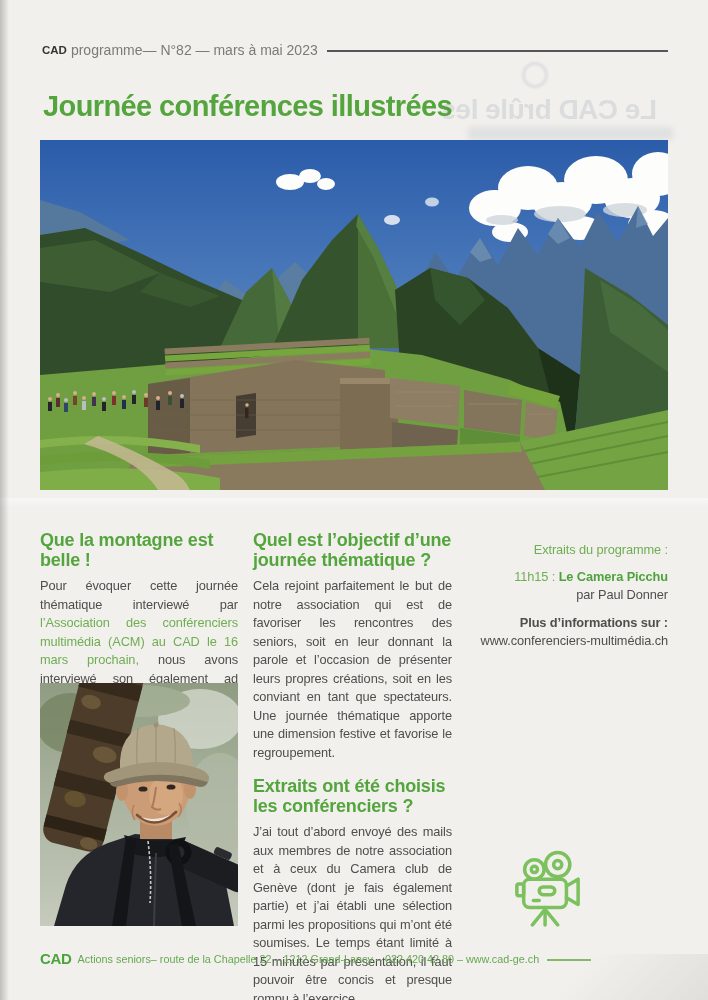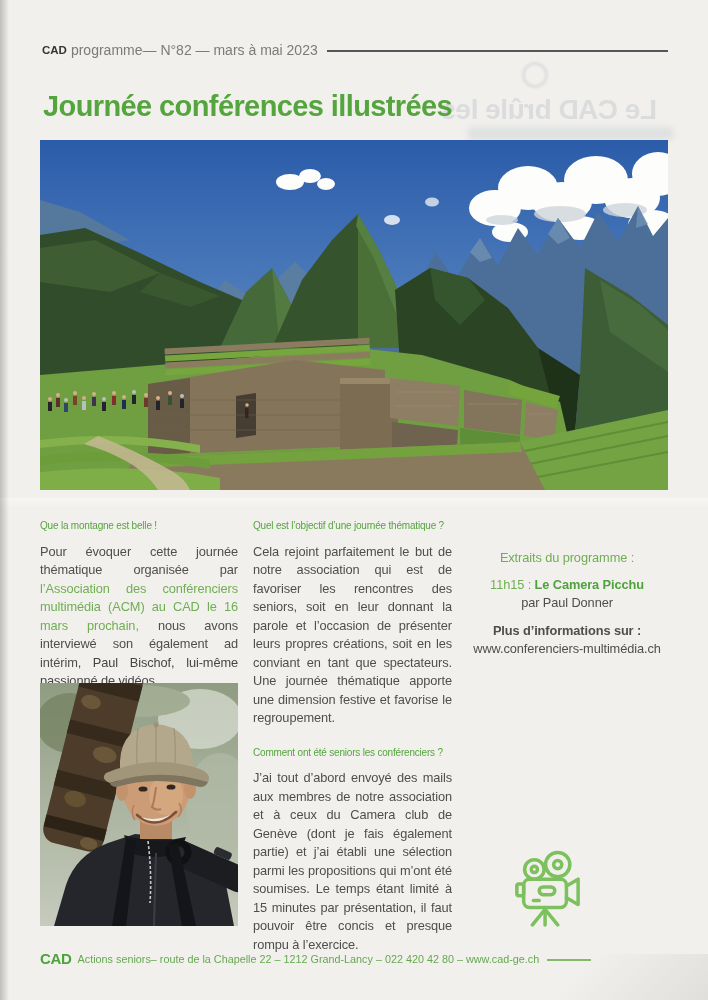--- a/index.html
+++ b/index.html
@@ -37,28 +37,28 @@
   
   .hero{position:absolute;left:40px;top:140px;width:628px;height:350px;z-index:2;}
   .hero svg,.portrait svg,.cam svg{display:block;width:100%;height:100%;}
   .portrait{position:absolute;left:40px;top:683px;width:198px;height:243px;z-index:2;}
   
   .col{position:absolute;top:516px;font-size:12.8px;line-height:18.5px;
     text-align:justify;letter-spacing:-.1px;}
   .col1{left:40px;width:198px;}
   .col2{left:253px;width:199px;}
   .col3{left:466px;width:202px;}
-  .colhead{font-size:10px;line-height:19.5px;font-weight:normal;color:#54a53d;
-    margin:0 0 7px 0;letter-spacing:-.2px;text-align:left;}
+  .colhead{font-size:18px;line-height:19.5px;font-weight:bold;color:#54a53d;
+    margin:15px 0 7px 0;letter-spacing:-.2px;text-align:left;}
   .colhead.mt{margin-top:15px;}
   .col p{margin:0 0 12px 0;}
   .greentxt{color:#6fae52;}
   .boldtxt{font-weight:normal;color:#454543;}
   
-  .program{margin-top:33px;text-align:center;}
+  .program{margin-top:25px;text-align:right;}
   .program .label{color:#6fae52;margin-bottom:8px;}
   .prog-item{margin-bottom:6px;}
   .prog-time{color:#6fae52;}
   .prog-title{font-weight:bold;color:#4ea33c;}
   .prog-author{color:#4e4e4c;}
   .more{margin-top:9px;font-weight:bold;}
   
   .cam{position:absolute;left:512px;top:845px;width:70px;height:82px;z-index:2;}
   
   .ftr{position:absolute;left:40px;top:950px;width:628px;display:flex;align-items:center;z-index:3;}
@@ -207,21 +207,21 @@
         <rect x="140" y="259" width="4" height="9" fill="#23242b"></rect>
           <circle cx="142" cy="256" r="2" fill="#b9bec4"></circle>
         <rect x="205" y="268" width="3.5" height="10" fill="#33261d"></rect>
           <circle cx="207" cy="265" r="1.8" fill="#d8ae88"></circle>
       </g>
     </svg>
   </div>
 
   <div class="col col1">
     <h2 class="colhead">Que la montagne est belle !</h2>
-    <p><span>Pour évoquer cette journée thématique organisée par </span><span class="greentxt">l’Association des conférenciers multimédia (ACM) au CAD le 16 mars prochain,</span><span> nous avons interviewé son également ad intérim, </span><span class="boldtxt">Paul Bischof, lui-même passionné de vidéos.</span></p>
+    <p><span>Pour évoquer cette journée thématique interviewé par </span><span class="greentxt">l’Association des conférenciers multimédia (ACM) au CAD le 16 mars prochain,</span><span> nous avons interviewé son également ad intérim, </span><span class="boldtxt">Paul Bischof, lui-même passionné de vidéos.</span></p>
   </div>
 
   <div class="portrait">
     <svg viewBox="0 0 198 243" preserveAspectRatio="none">
       <defs>
         <linearGradient id="pbg" x1="0" y1="0" x2="0" y2="1">
           <stop offset="0" stop-color="#8f9c82"></stop>
             <stop offset="1" stop-color="#c6cbbd"></stop>
         </linearGradient>
       </defs>
@@ -279,21 +279,21 @@
       <path d="M96,158 L86,243 L72,243 L86,156 Z" fill="#141519"></path>
       <path d="M138,160 L156,243 L142,243 L128,162 Z" fill="#141519"></path>
       <path d="M108,158 Q112,190 110,220" stroke="#c9c9c5" stroke-width="1.6" fill="none" stroke-dasharray="3 2"></path>
       <path d="M116,170 L114,243" stroke="#3b3e45" stroke-width="2"></path>
     </svg>
   </div>
 
   <div class="col col2">
     <h2 class="colhead">Quel est l’objectif d’une journée thématique ?</h2>
     <p>Cela rejoint parfaitement le but de notre association qui est de favoriser les rencontres des seniors, soit en leur donnant la parole et l’occasion de présenter leurs propres créations, soit en les conviant en tant que spectateurs. Une journée thématique apporte une dimension festive et favorise le regroupement.</p>
-    <h2 class="colhead mt">Comment ont été seniors les conférenciers ?</h2>
+    <h2 class="colhead mt">Extraits ont été choisis les conférenciers ?</h2>
     <p>J’ai tout d’abord envoyé des mails aux membres de notre association et à ceux du Camera club de Genève (dont je fais également partie) et j’ai établi une sélection parmi les propositions qui m’ont été soumises. Le temps étant limité à 15 minutes par présentation, il faut pouvoir être concis et presque rompu à l’exercice.</p>
   </div>
 
   <div class="col col3">
     <div class="program">
       <div class="label">Extraits du programme :</div>
       <div class="prog-item">
         <div><span class="prog-time">11h15 :</span> <span class="prog-title">Le Camera Picchu</span></div>
         <div class="prog-author">par Paul Donner</div>
       </div>

